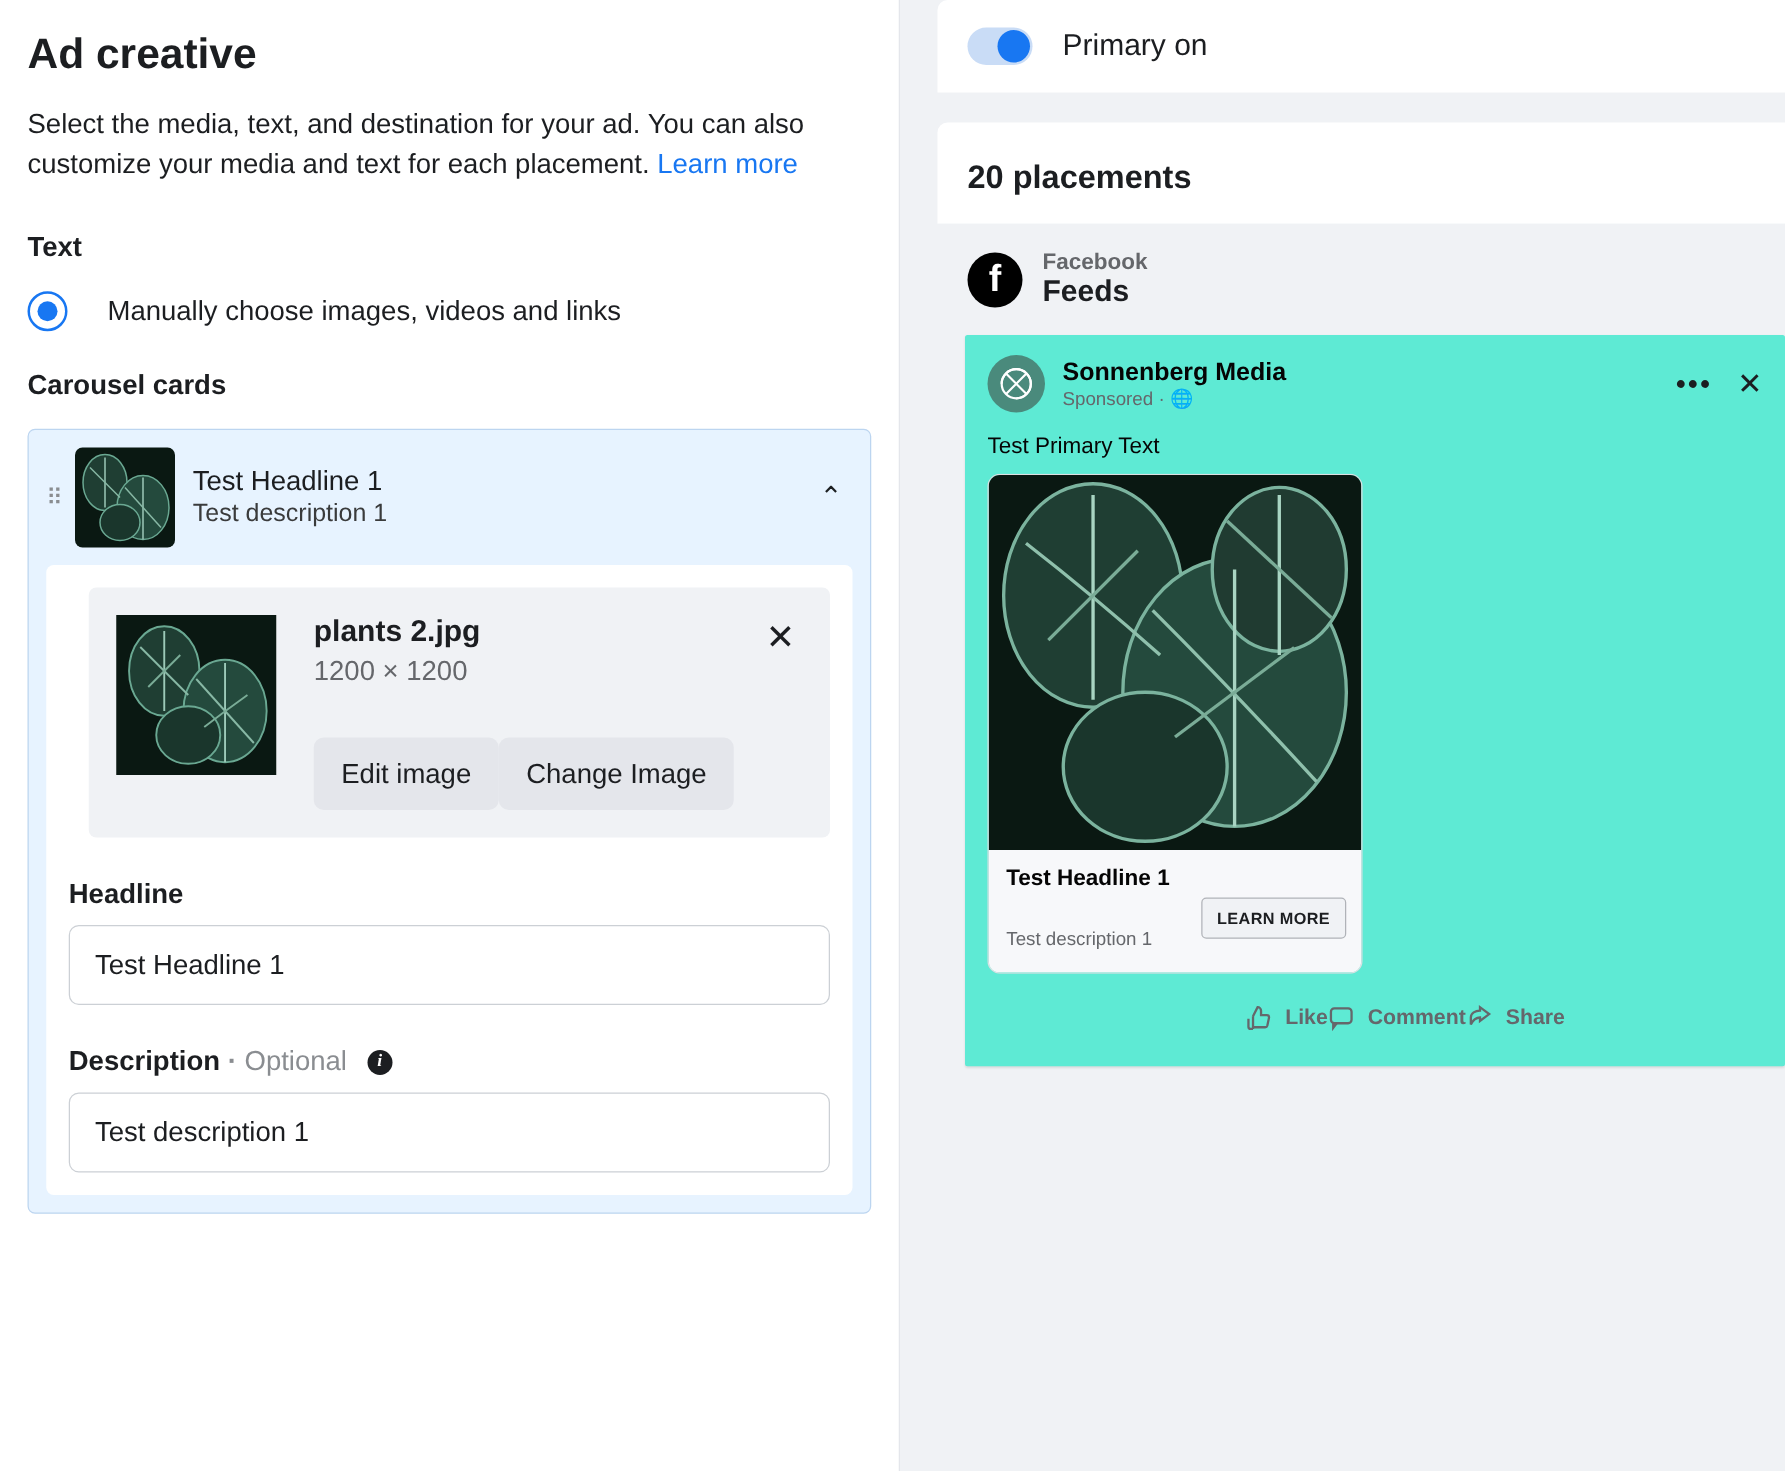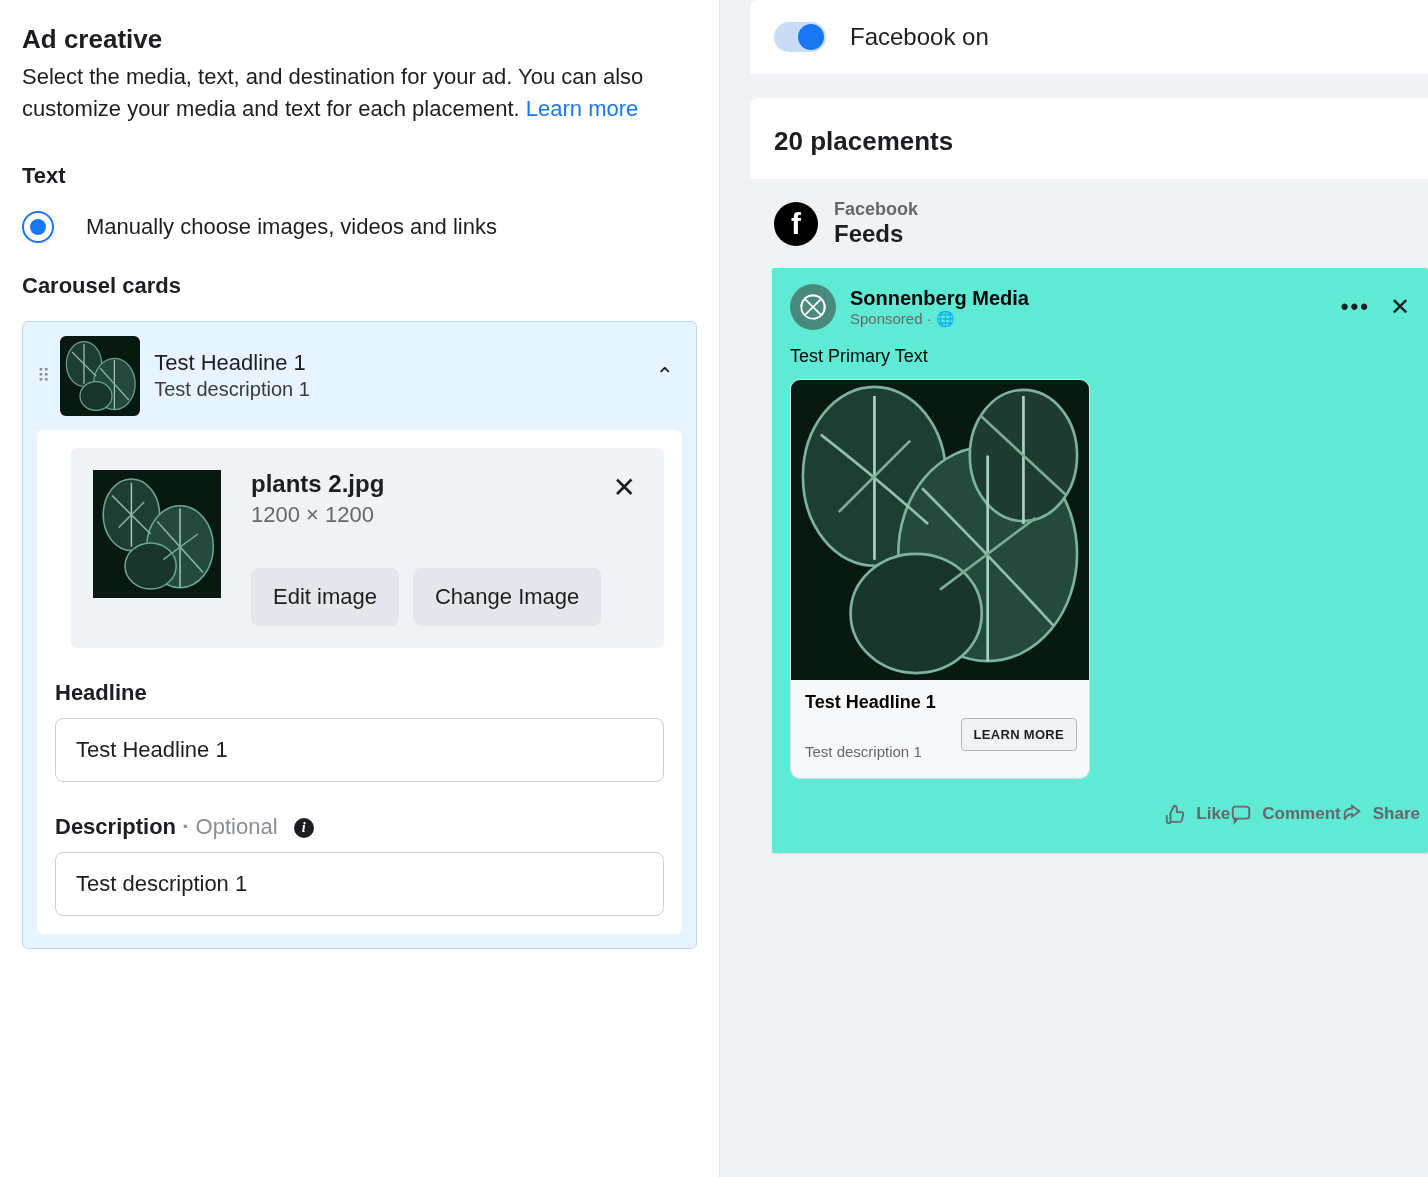--- a/index.html
+++ b/index.html
@@ -11,24 +11,24 @@
   height: 1177px;
   display: flex;
   overflow: hidden;
 }
 .left-panel {
   width: 720px;
   padding: 24px 22px 0 22px;
   border-right: 1px solid #e4e6eb;
 }
 .section-title {
-  font-size: 26px;
-  font-weight: 700;
-  color: #1c1e21;
-  margin-bottom: 6px;
+  font-size: 34px;
+  font-weight: 700;
+  color: #1c1e21;
+  margin-bottom: 20px;
 }
 .section-desc {
   font-size: 22px;
   line-height: 1.45;
   color: #1c1e21;
 }
 .learn-more {
   color: #1877f2;
   cursor: pointer;
 }
@@ -158,21 +158,21 @@
   font-weight: 600;
   color: #1c1e21;
 }
 .file-dims {
   font-size: 22px;
   color: #65676b;
   margin-top: 4px;
 }
 .media-btns {
   display: flex;
-  gap: 14px;
+  gap: 0;
   margin-top: 40px;
 }
 .btn {
   background: #e4e6eb;
   border: none;
   border-radius: 8px;
   padding: 16px 22px;
   font-size: 22px;
   color: #1c1e21;
   cursor: pointer;
@@ -379,21 +379,21 @@
   border-radius: 4px;
   padding: 8px 12px;
   font-size: 13px;
   font-weight: 700;
   letter-spacing: 0.3px;
   color: #1c1e21;
   cursor: pointer;
 }
 .engage-row {
   display: flex;
-  justify-content: flex-end;
+  justify-content: center;
   padding: 24px 8px;
   margin-left: 48px;
 }
 .engage-btn {
   display: flex;
   align-items: center;
   gap: 10px;
   color: #65676b;
   font-size: 17px;
   font-weight: 600;
@@ -483,21 +483,21 @@
         <span class="info-icon">i</span>
       </div>
       <input class="text-input" type="text" value="Test description 1" style="">
     </div>
   </div>
 </div>
 
 <div class="right-panel">
   <div class="preview-toggle-row">
     <span class="toggle"></span>
-    <span class="preview-toggle-label">Facebook on</span>
+    <span class="preview-toggle-label">Primary on</span>
   </div>
 
   <div class="placements-header">20 placements</div>
 
   <div class="placement-type">
     <span class="fb-circle">f</span>
     <div class="placement-labels">
       <div class="pl-sub">Facebook</div>
       <div class="pl-main">Feeds</div>
     </div>

